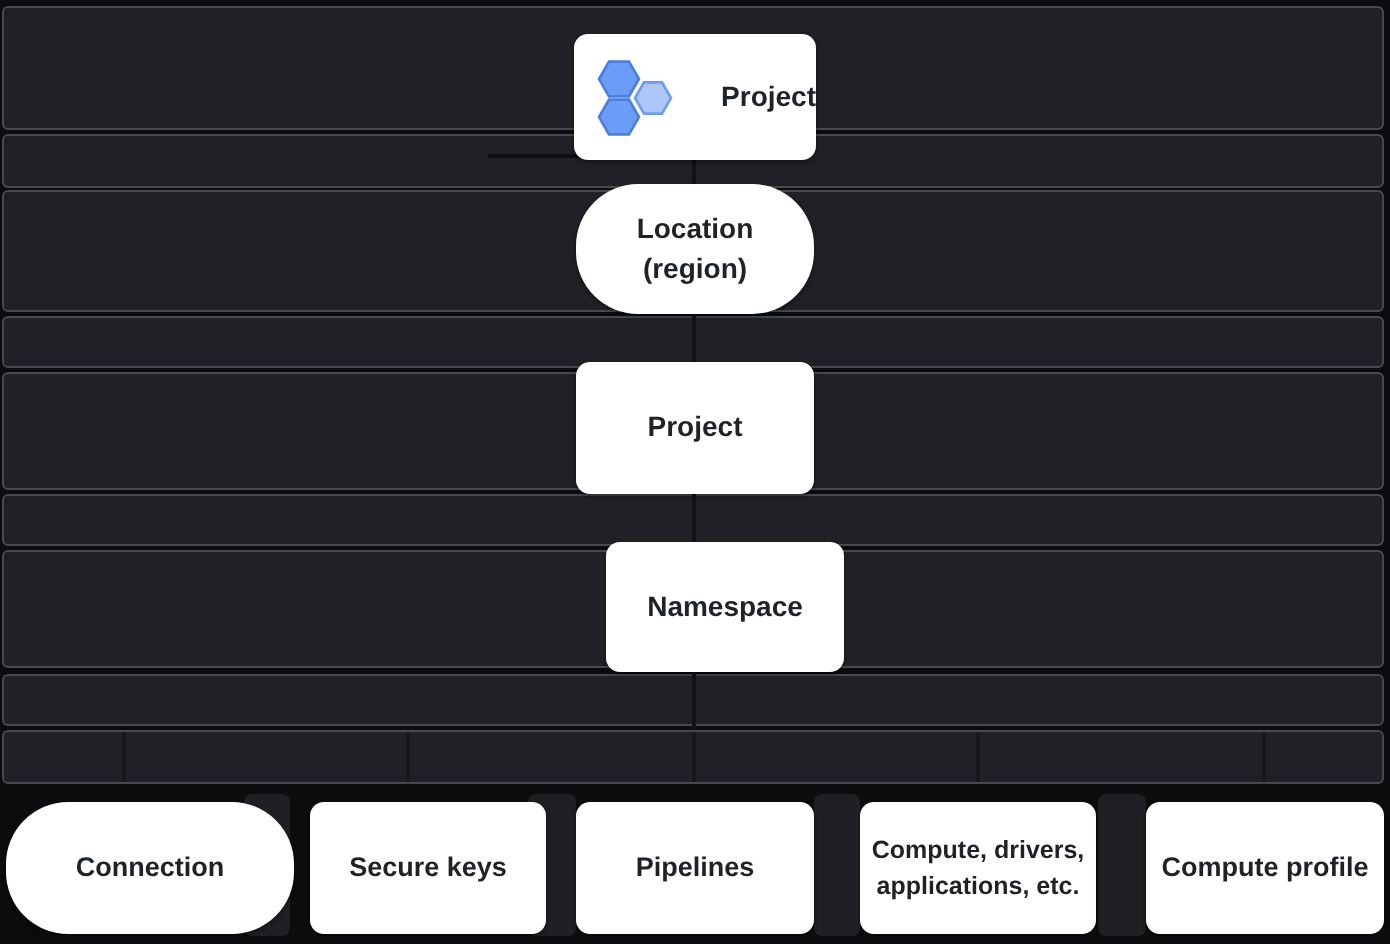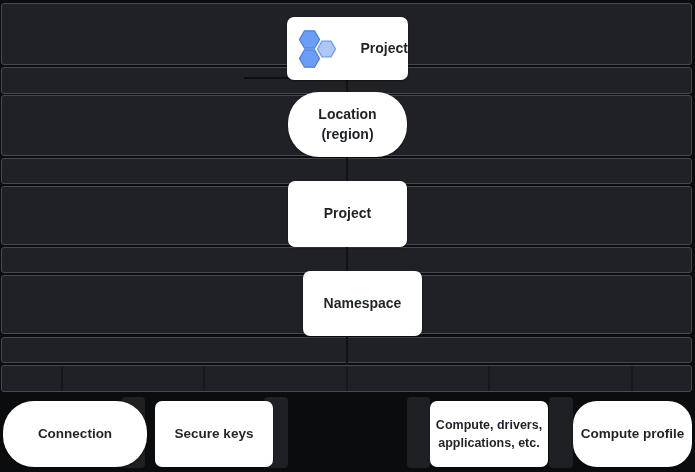--- a/index.html
+++ b/index.html
@@ -34,21 +34,21 @@
   }
   .card .lbl{display:block;}
   .card-project{left:287px;top:17px;width:121px;height:63px;gap:24px;font-size:14px;justify-content:flex-end;}
   .card-location{left:288px;top:92px;width:119px;height:65px;font-size:14px;border-radius:31px;}
   .card-instance{left:288px;top:181px;width:119px;height:66px;font-size:14px;}
   .card-namespace{left:288px;top:271px;width:119px;height:65px;font-size:14px;margin-left:15px;}
   .card-connection{left:3px;top:401px;width:144px;height:66px;border-radius:31px;}
   .card-securekeys{left:155px;top:401px;width:118px;height:66px;}
   .card-pipelines{left:288px;top:401px;width:119px;height:66px;}
   .card-plugins{left:430px;top:401px;width:118px;height:66px;font-size:12.5px;line-height:1.45;padding:0 3px;}
-  .card-compute{left:573px;top:401px;width:119px;height:66px;border-radius:24px;}
+  .card-compute{left:573px;top:401px;width:119px;height:66px;}
   .hexicon{width:40px;height:40px;flex:0 0 auto;}
 </style>
 </head>
 <body>
 
 <div class="stage">
 
   <div class="band" style="top:3px;height:62px;"></div>
   <div class="band" style="top:67px;height:27px;"></div>
   <div class="band" style="top:95px;height:61px;"></div>
@@ -99,20 +99,23 @@
   <div class="card card-namespace">
     <span class="lbl">Namespace</span>
   </div>
 
   <div class="card card-connection">
     <span class="lbl">Connection</span>
   </div>
   <div class="card card-securekeys">
     <span class="lbl">Secure keys</span>
   </div>
+  <div class="card card-pipelines">
+    <span class="lbl">Pipelines</span>
+  </div>
   <div class="card card-plugins">
     <span class="lbl">Compute, drivers, applications, etc.</span>
   </div>
   <div class="card card-compute">
     <span class="lbl">Compute profile</span>
   </div>
 
 </div>
 
 </body></html>

